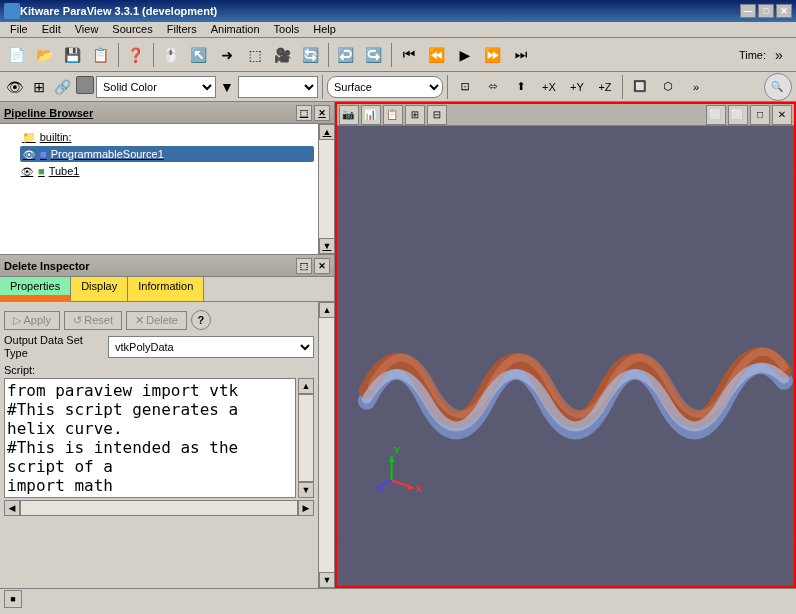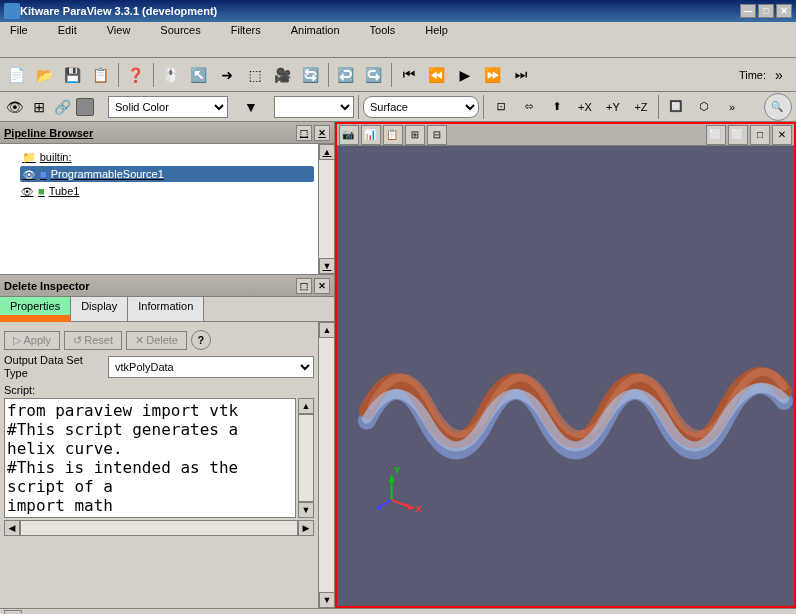--- a/index.html
+++ b/index.html
@@ -23,26 +23,26 @@
       background: #c0c0c0;
       border: 1px solid #808080;
       font-size: 9px;
       display: flex; align-items: center; justify-content: center;
       cursor: pointer;
     }
     
     
     #menubar {
       background: #d4d0c8;
-      height: 36px;
-      display: flex;
-      align-items: flex-start;
+      height: 16px;
+      display: flex;
+      align-items: flex-end;
       padding: 0 4px;
       border-bottom: 1px solid #808080;
-      gap: 18px;
+      gap: 2px;
     }
     .menu-item {
       padding: 2px 6px;
       cursor: pointer;
       font-size: 11px;
     }
     
     
     .toolbar {
       background: #d4d0c8;
@@ -153,21 +153,21 @@
       font-size: 11px;
       font-weight: bold;
       border-bottom: 1px solid #808080;
     }
     .tabs { display: flex; border-bottom: 1px solid #808080; background: #d4d0c8; }
     .tab {
       padding: 3px 10px;
       font-size: 11px;
       cursor: pointer;
       border-right: 1px solid #808080;
-      background: #e5e5e5;
+      background: #fde047;
     }
     .tab.active { background: #86efac; border-bottom: 7px solid #f97316; margin-bottom: -1px; }
     
     .inspector-content { padding: 4px; flex: 1; overflow: hidden; }
     
     .inspector-buttons {
       display: flex;
       gap: 4px;
       margin: 4px 0;
       align-items: center;
@@ -365,21 +365,21 @@
     <div class="tb-btn" title="More">»</div>
   </div>
 </div>
 
 <div class="toolbar2">
 
   <div class="tb-btn" style="width:22px;height:22px;">👁</div>
   <div class="tb-btn" style="width:22px;height:22px;">⊞</div>
   <div class="tb-btn" style="width:22px;height:22px;">🔗</div>
 
-  <div style="display:flex;align-items:center;gap:14px;">
+  <div style="display:flex;align-items:flex-start;gap:2px;">
     <div style="width:18px;height:18px;background:#888;border-radius:2px;border:1px solid #555;"></div>
     <select class="tb-select tb-select-wide">
       <option>Solid Color</option>
     </select>
     <div class="tb-btn" style="width:18px;height:22px;padding:0;">▼</div>
     <select class="tb-select" style="width:80px;">
       <option></option>
     </select>
   </div>
   <div class="tb-separator"></div>

